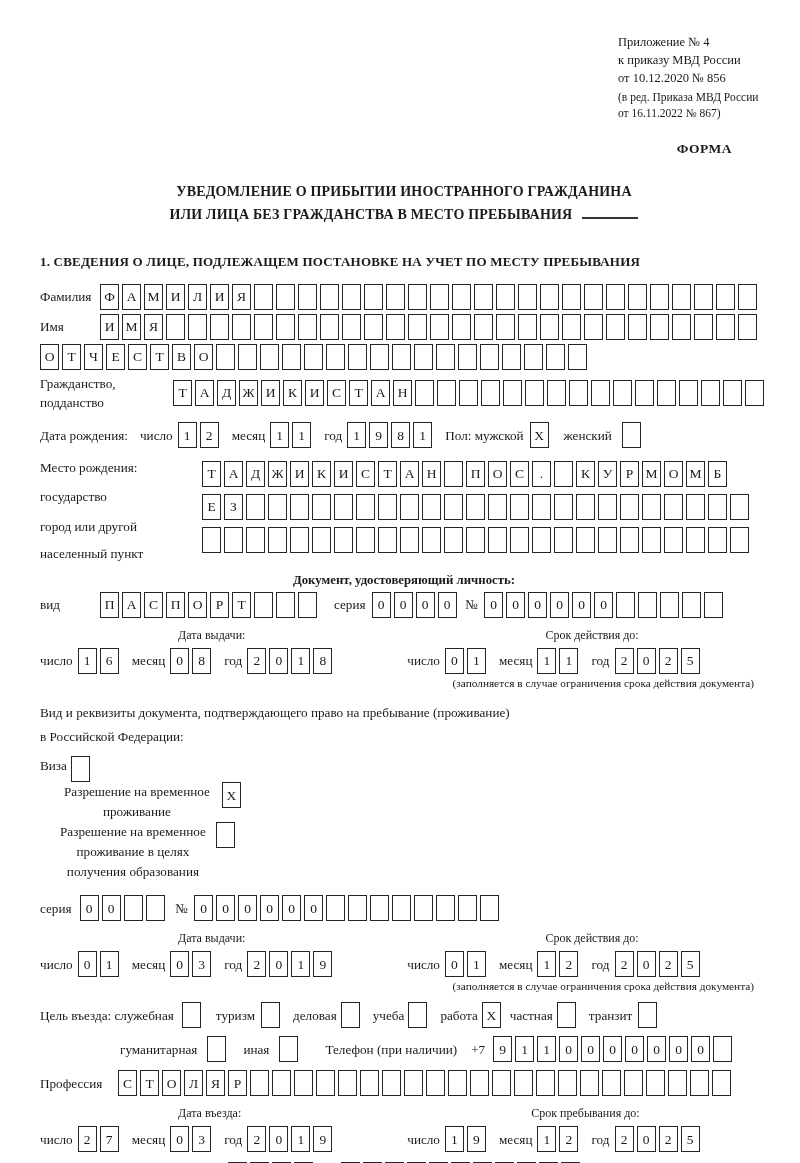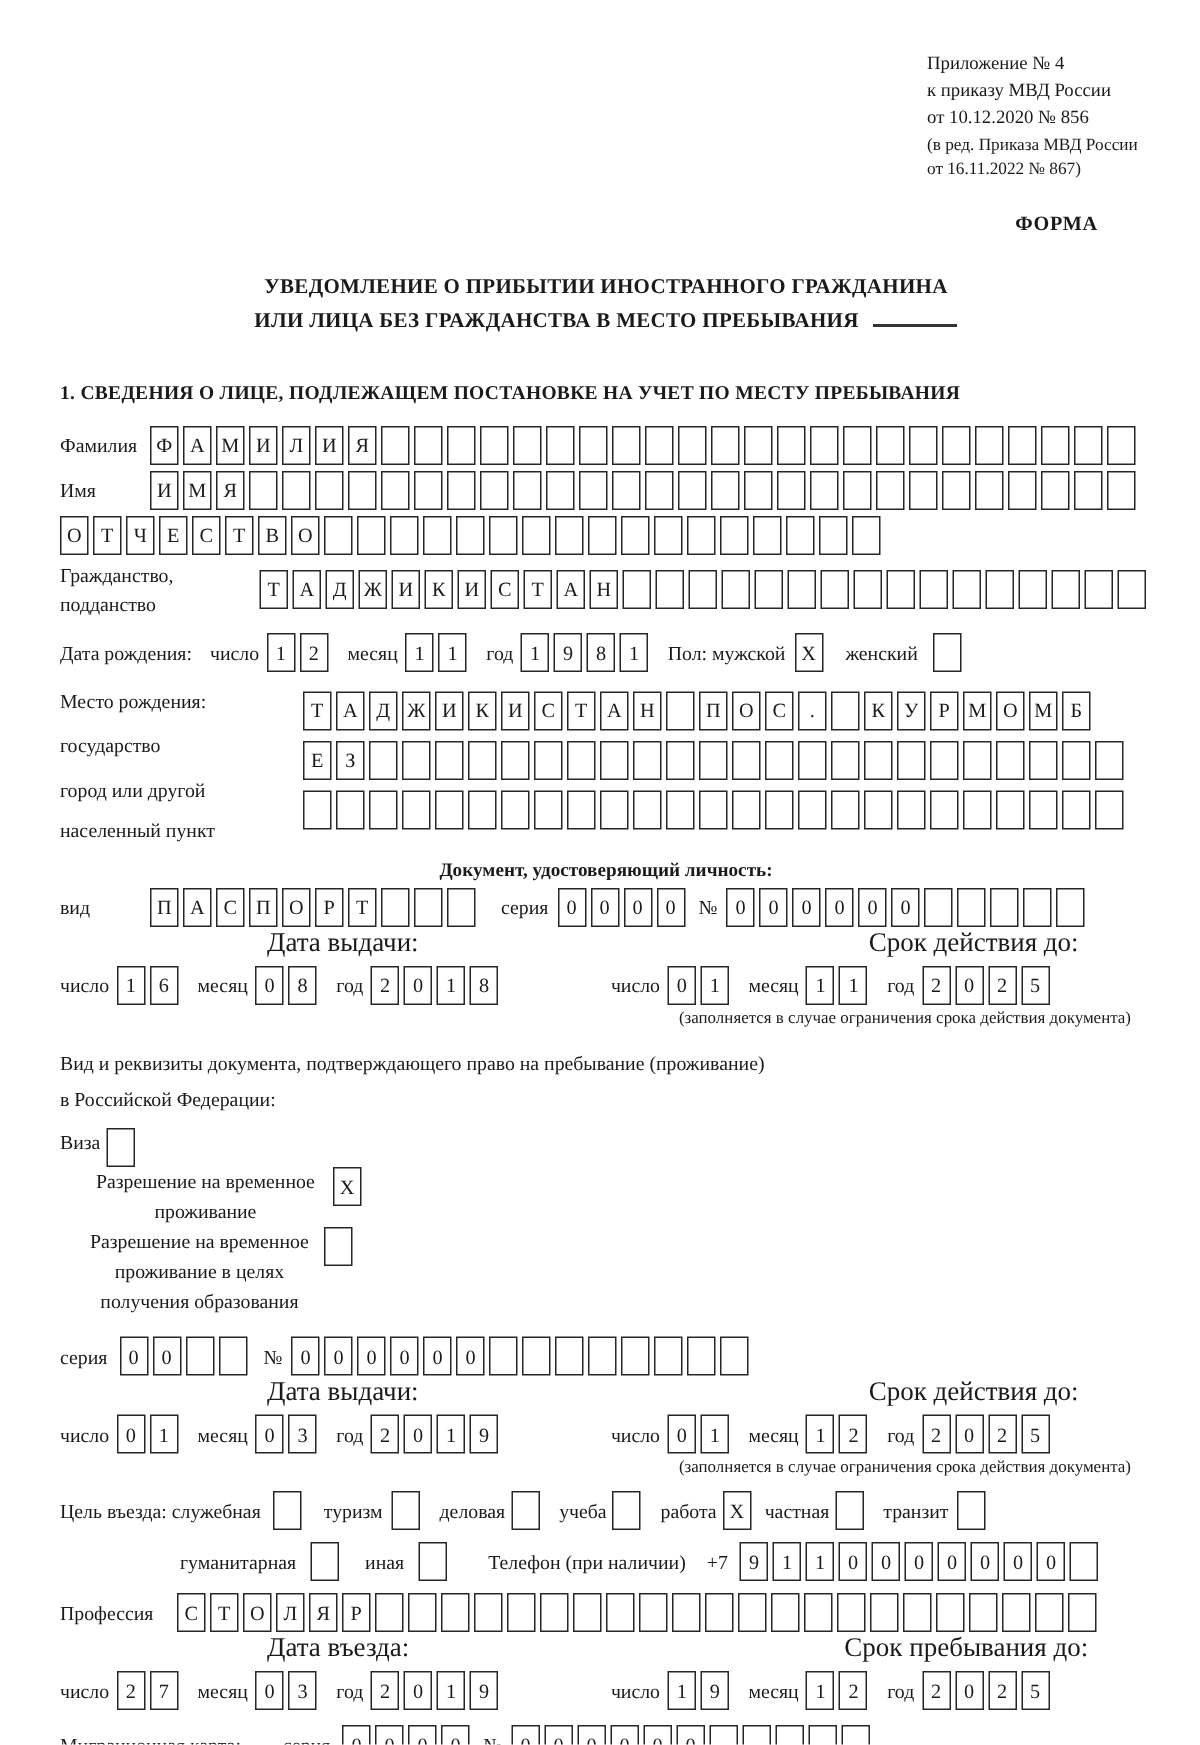--- a/index.html
+++ b/index.html
@@ -29,21 +29,21 @@
   .w162{width:162px;flex:0 0 162px;}
   .w165{width:165px;flex:0 0 165px;}
   .mt10{margin-top:10px;}
   .mt14{margin-top:14px;}
   .stack .lbl{display:block;}
   .boxrows>.cells{display:flex;margin-bottom:7px;}
 
   .dg{display:inline-flex;align-items:center;text-align:center;}
   .dg .lbl{margin-right:5px;}
   .dg .cells{margin-right:10px;}
-  .dhead{display:flex;font-size:18px;}
+  .dhead{display:flex;font-size:12px;margin-top:10px;}
   .note{font-size:11.3px;text-align:right;padding-right:14px;margin-top:3px;}
   .center-bold{text-align:center;font-weight:bold;font-size:12.8px;margin-top:10px;}
   .para{font-size:13.2px;margin-top:12px;line-height:1.8;}
 
   .opt{display:inline-flex;align-items:flex-start;}
   .optlabel{text-align:center;line-height:1.5;font-size:13.2px;}
   .opts{display:flex;align-items:flex-start;margin-top:8px;flex-direction:column;}
 
   .wide .cell{width:19px;margin-right:5px;}
   .rep-lbl .lbl{display:block;line-height:1.9;}

